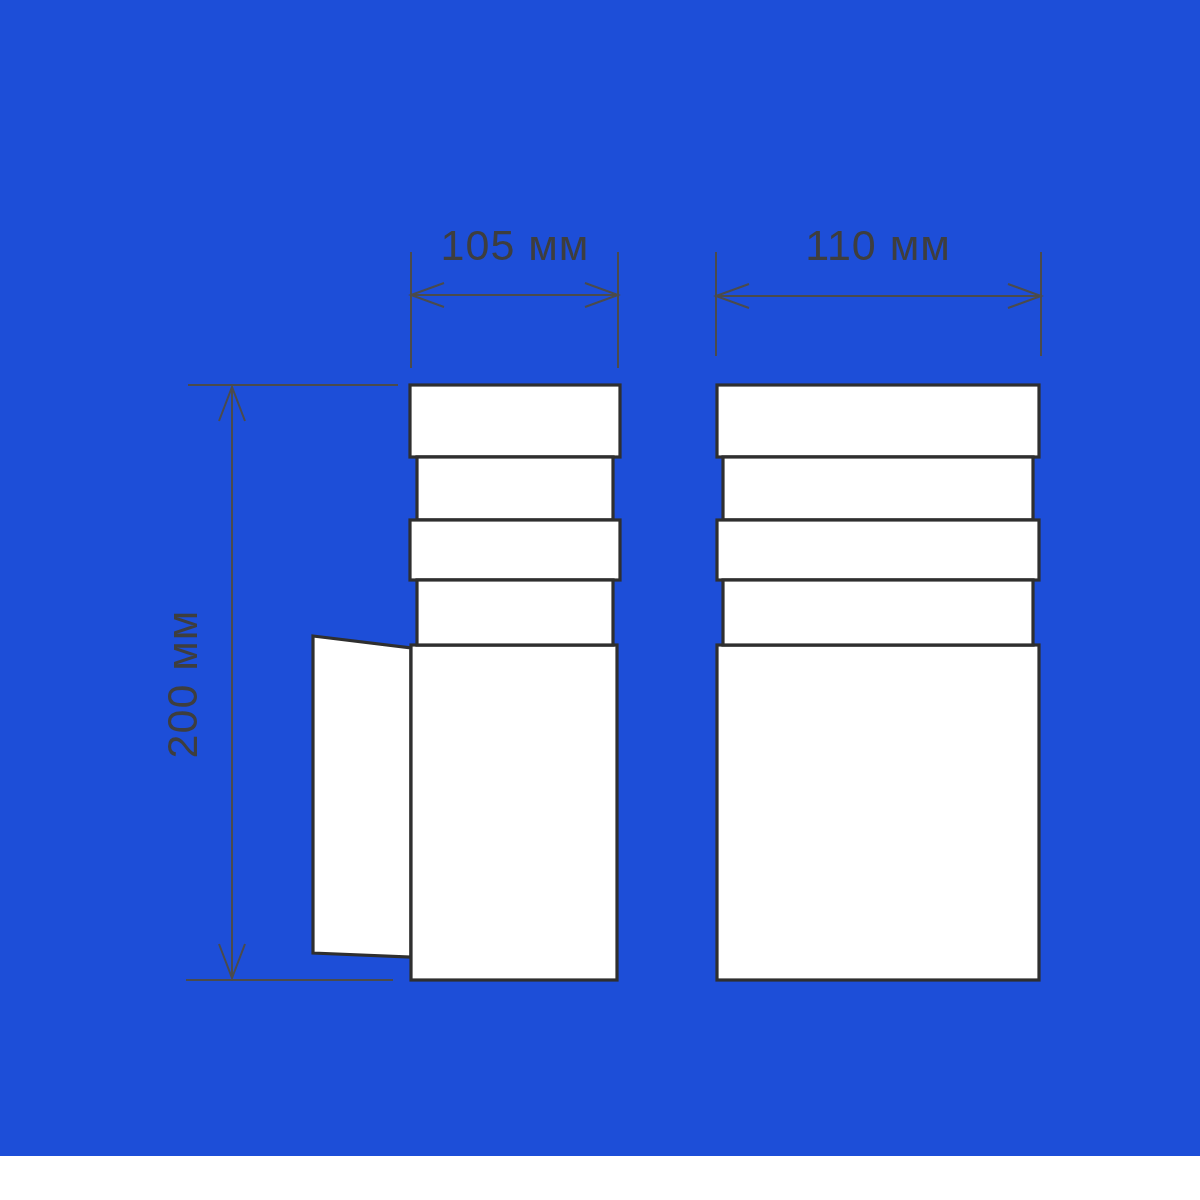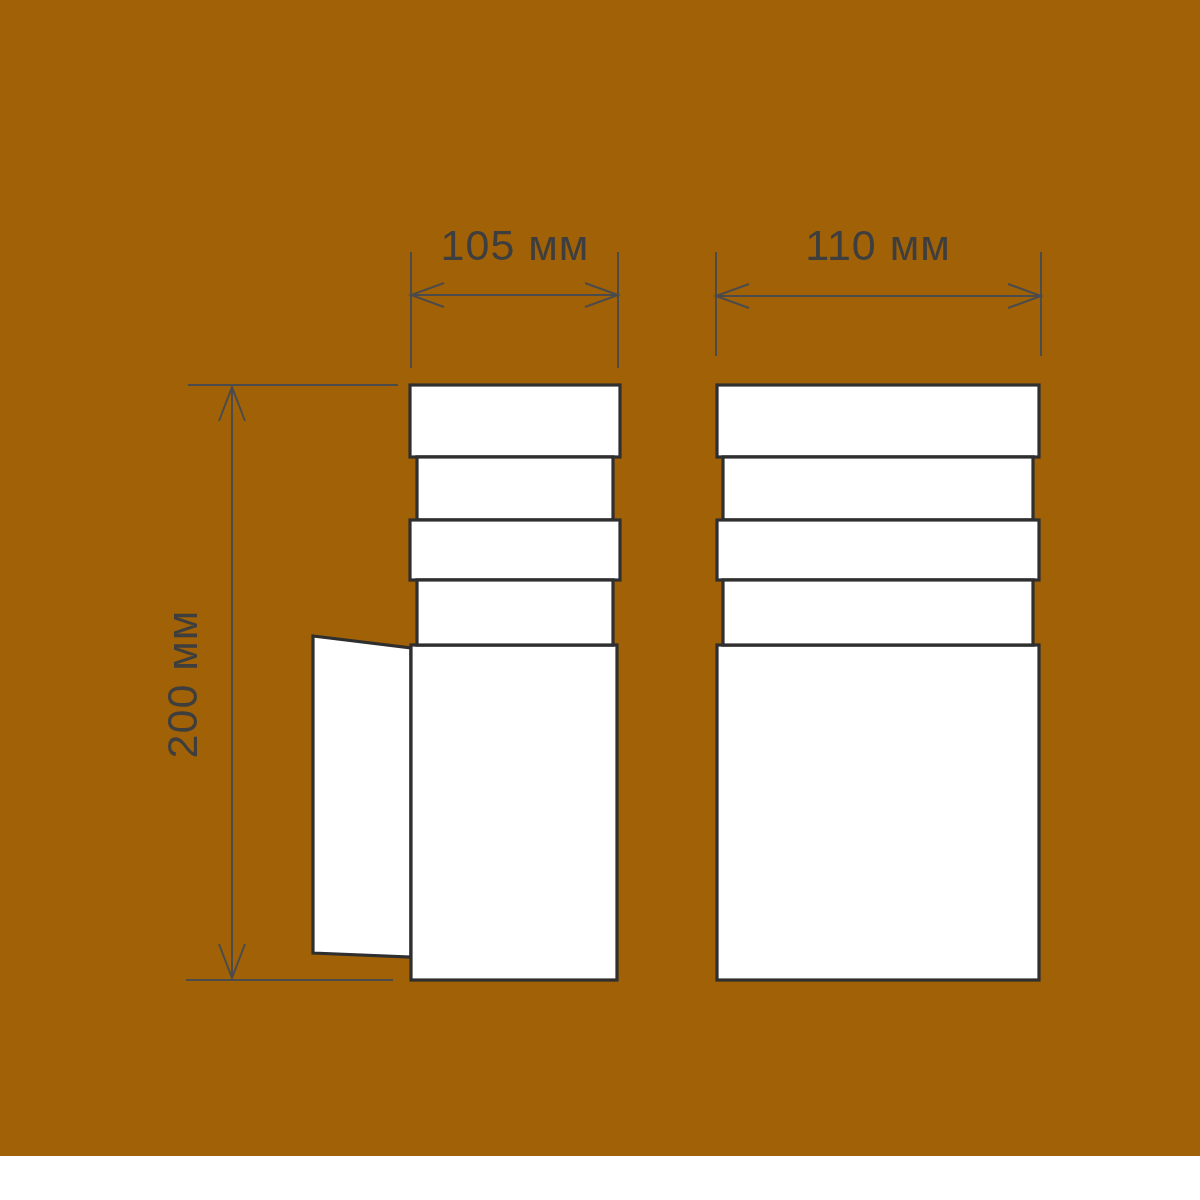--- a/index.html
+++ b/index.html
@@ -4,21 +4,21 @@
 <style>
   html, body {
     margin: 0;
     padding: 0;
     background: #ffffff;
   }
   .canvas {
     position: relative;
     width: 1200px;
     height: 1156px;
-    background: #a16207;
+    background: #1d4ed8;
     overflow: hidden;
   }
   svg {
     display: block;
   }
   .dim-label {
     font-family: "Liberation Sans", "DejaVu Sans", sans-serif;
     font-size: 43px;
     font-weight: 300;
     letter-spacing: 1px;

